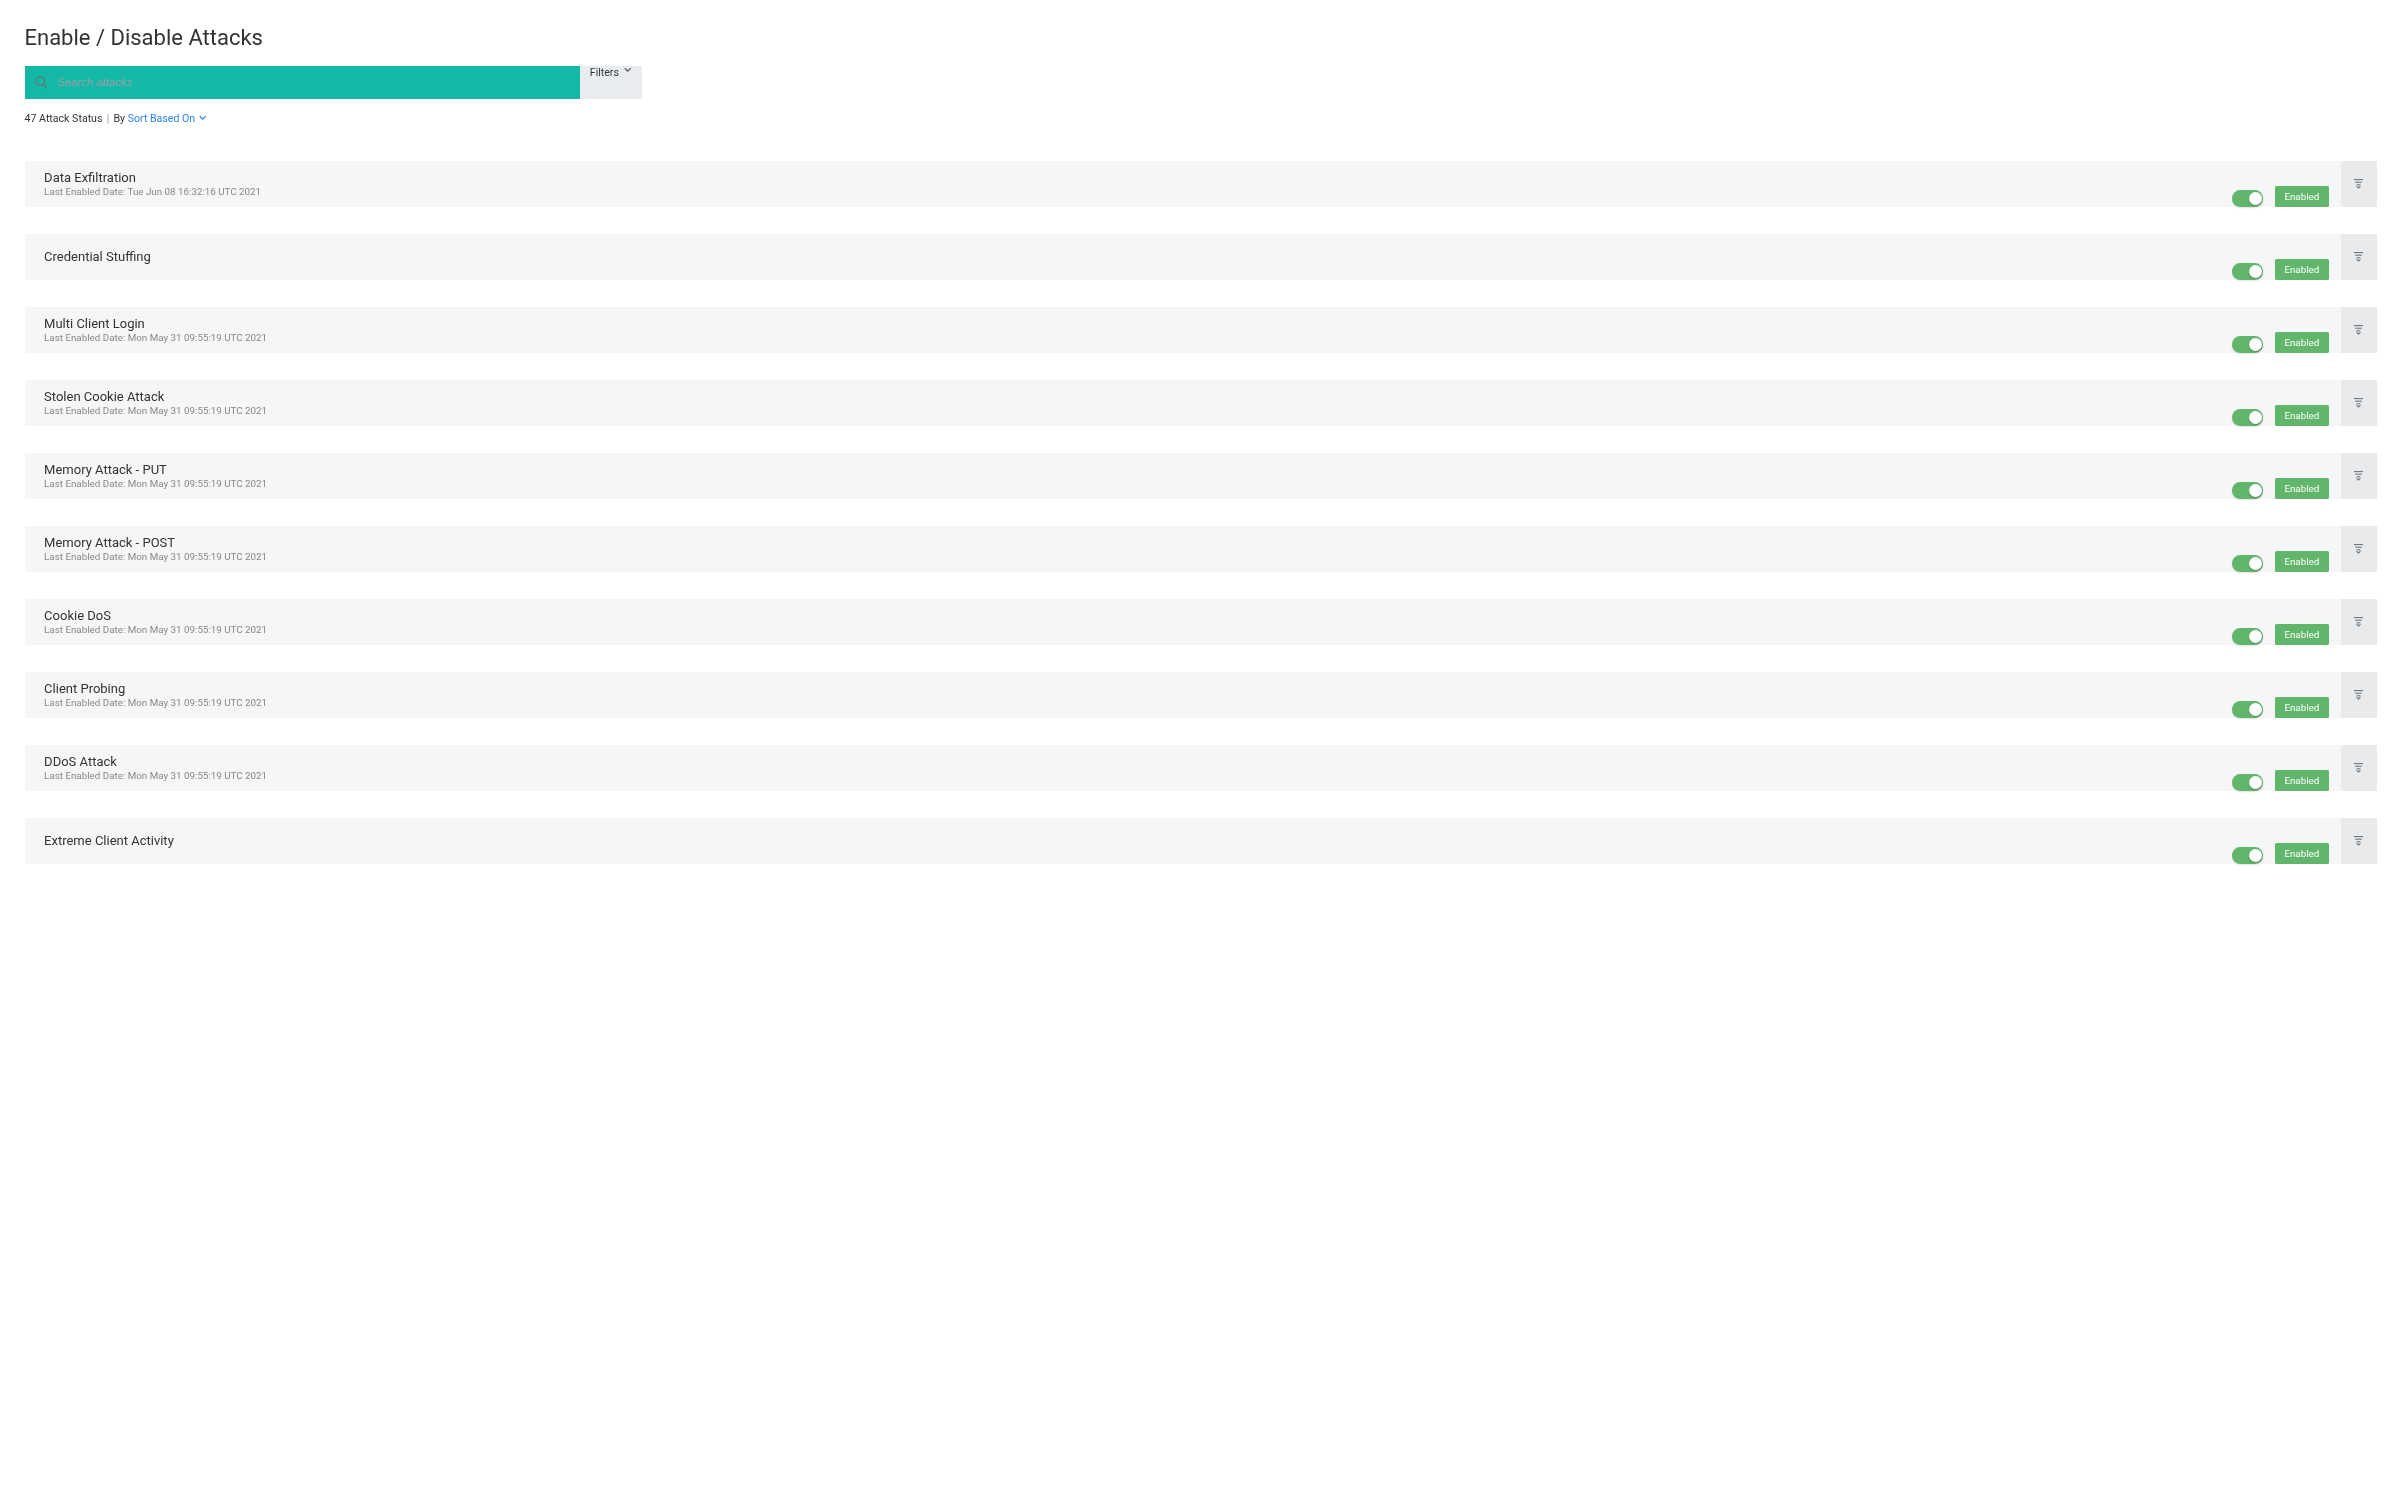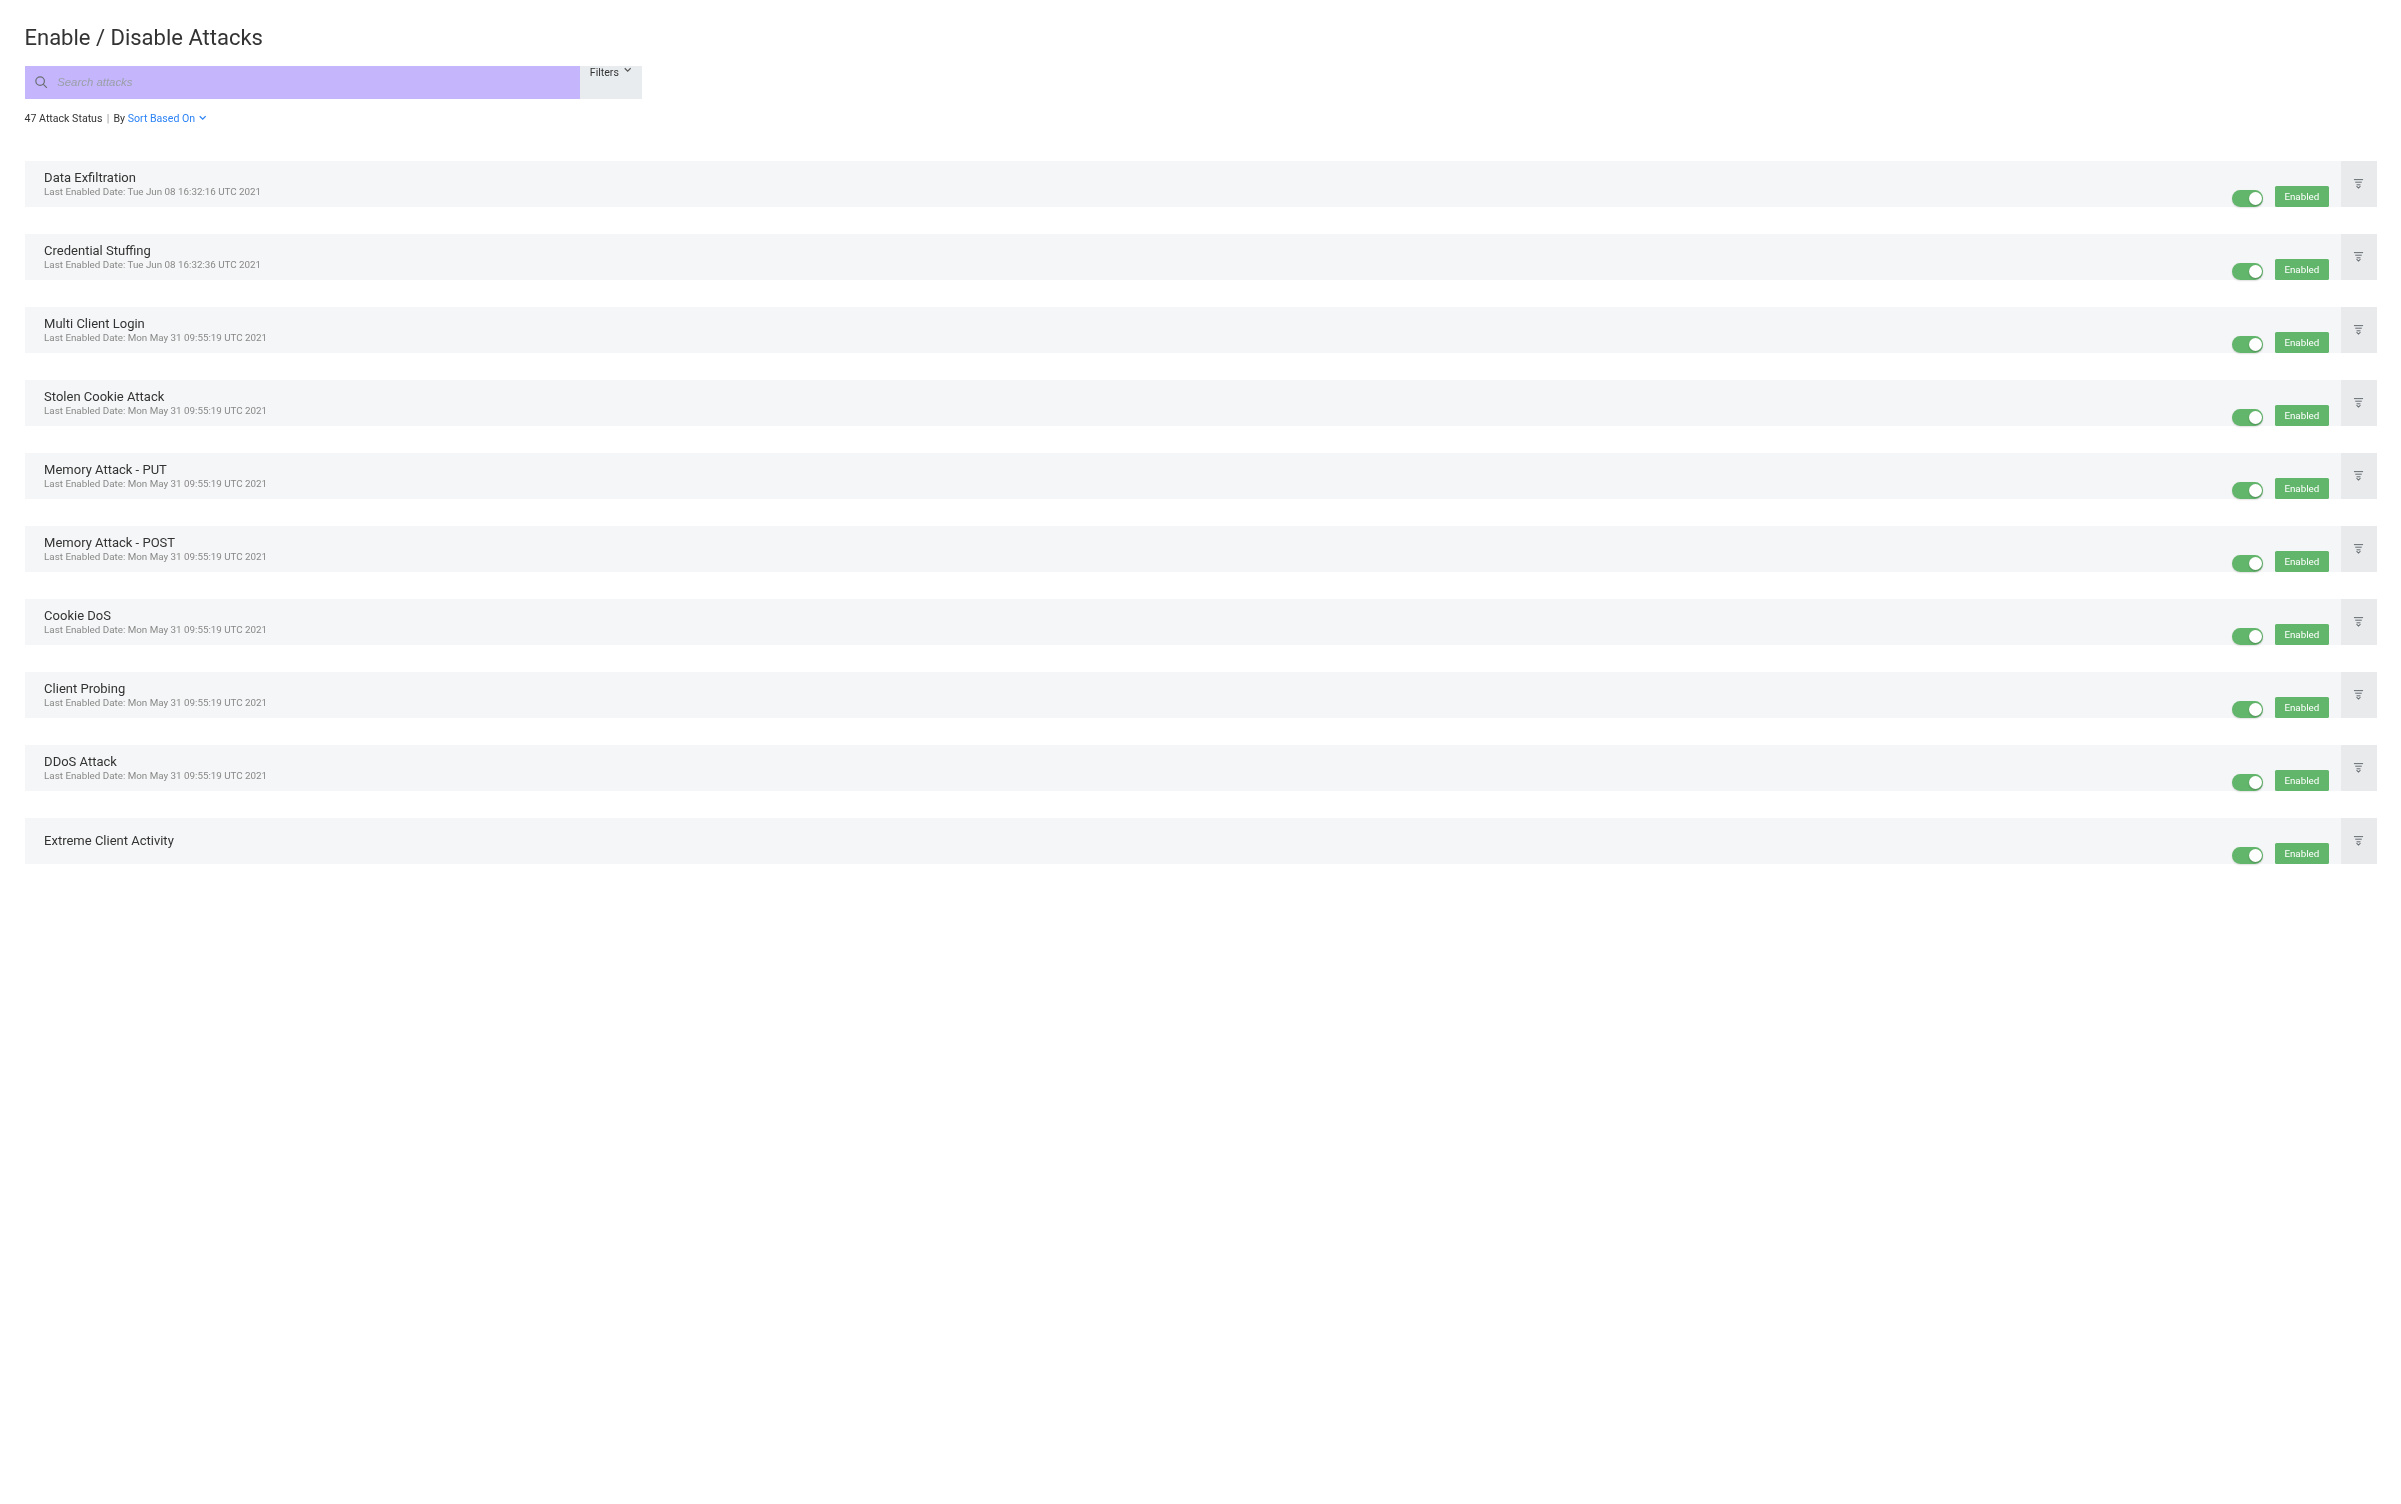--- a/index.html
+++ b/index.html
@@ -18,21 +18,21 @@
   .search-row {
     display: flex;
     width: 617px;
     height: 33px;
     margin-bottom: 13px;
   }
   .search-box {
     flex: 1;
     display: flex;
     align-items: center;
-    background: #c4b5fd;
+    background: #14b8a6;
     padding: 0 9.8px;
     gap: 8.2px;
   }
   .search-box input {
     flex: 1;
     border: none;
     background: transparent;
     font-size: 11.4px;
     outline: none;
     color: #333;
@@ -155,21 +155,20 @@
             <line x1="5" y1="8" x2="15" y2="8"></line>
             <line x1="7" y1="12" x2="13" y2="12"></line>
             <polyline points="7,14 10,17 13,14"></polyline>
           </svg>
         </div>
       </div>
     </div>
     <div class="attack-row">
       <div class="attack-info">
         <div class="attack-name">Credential Stuffing</div>
-        <div class="attack-date">Last Enabled Date: Tue Jun 08 16:32:36 UTC 2021</div>
       </div>
       <div class="controls">
         <div class="toggle">
           <div class="toggle-knob"></div>
         </div>
         <div class="badge">Enabled</div>
         <div class="expand-btn">
           <svg class="expand-icon" viewBox="0 0 20 20">
             <line x1="3" y1="4" x2="17" y2="4"></line>
             <line x1="5" y1="8" x2="15" y2="8"></line>

